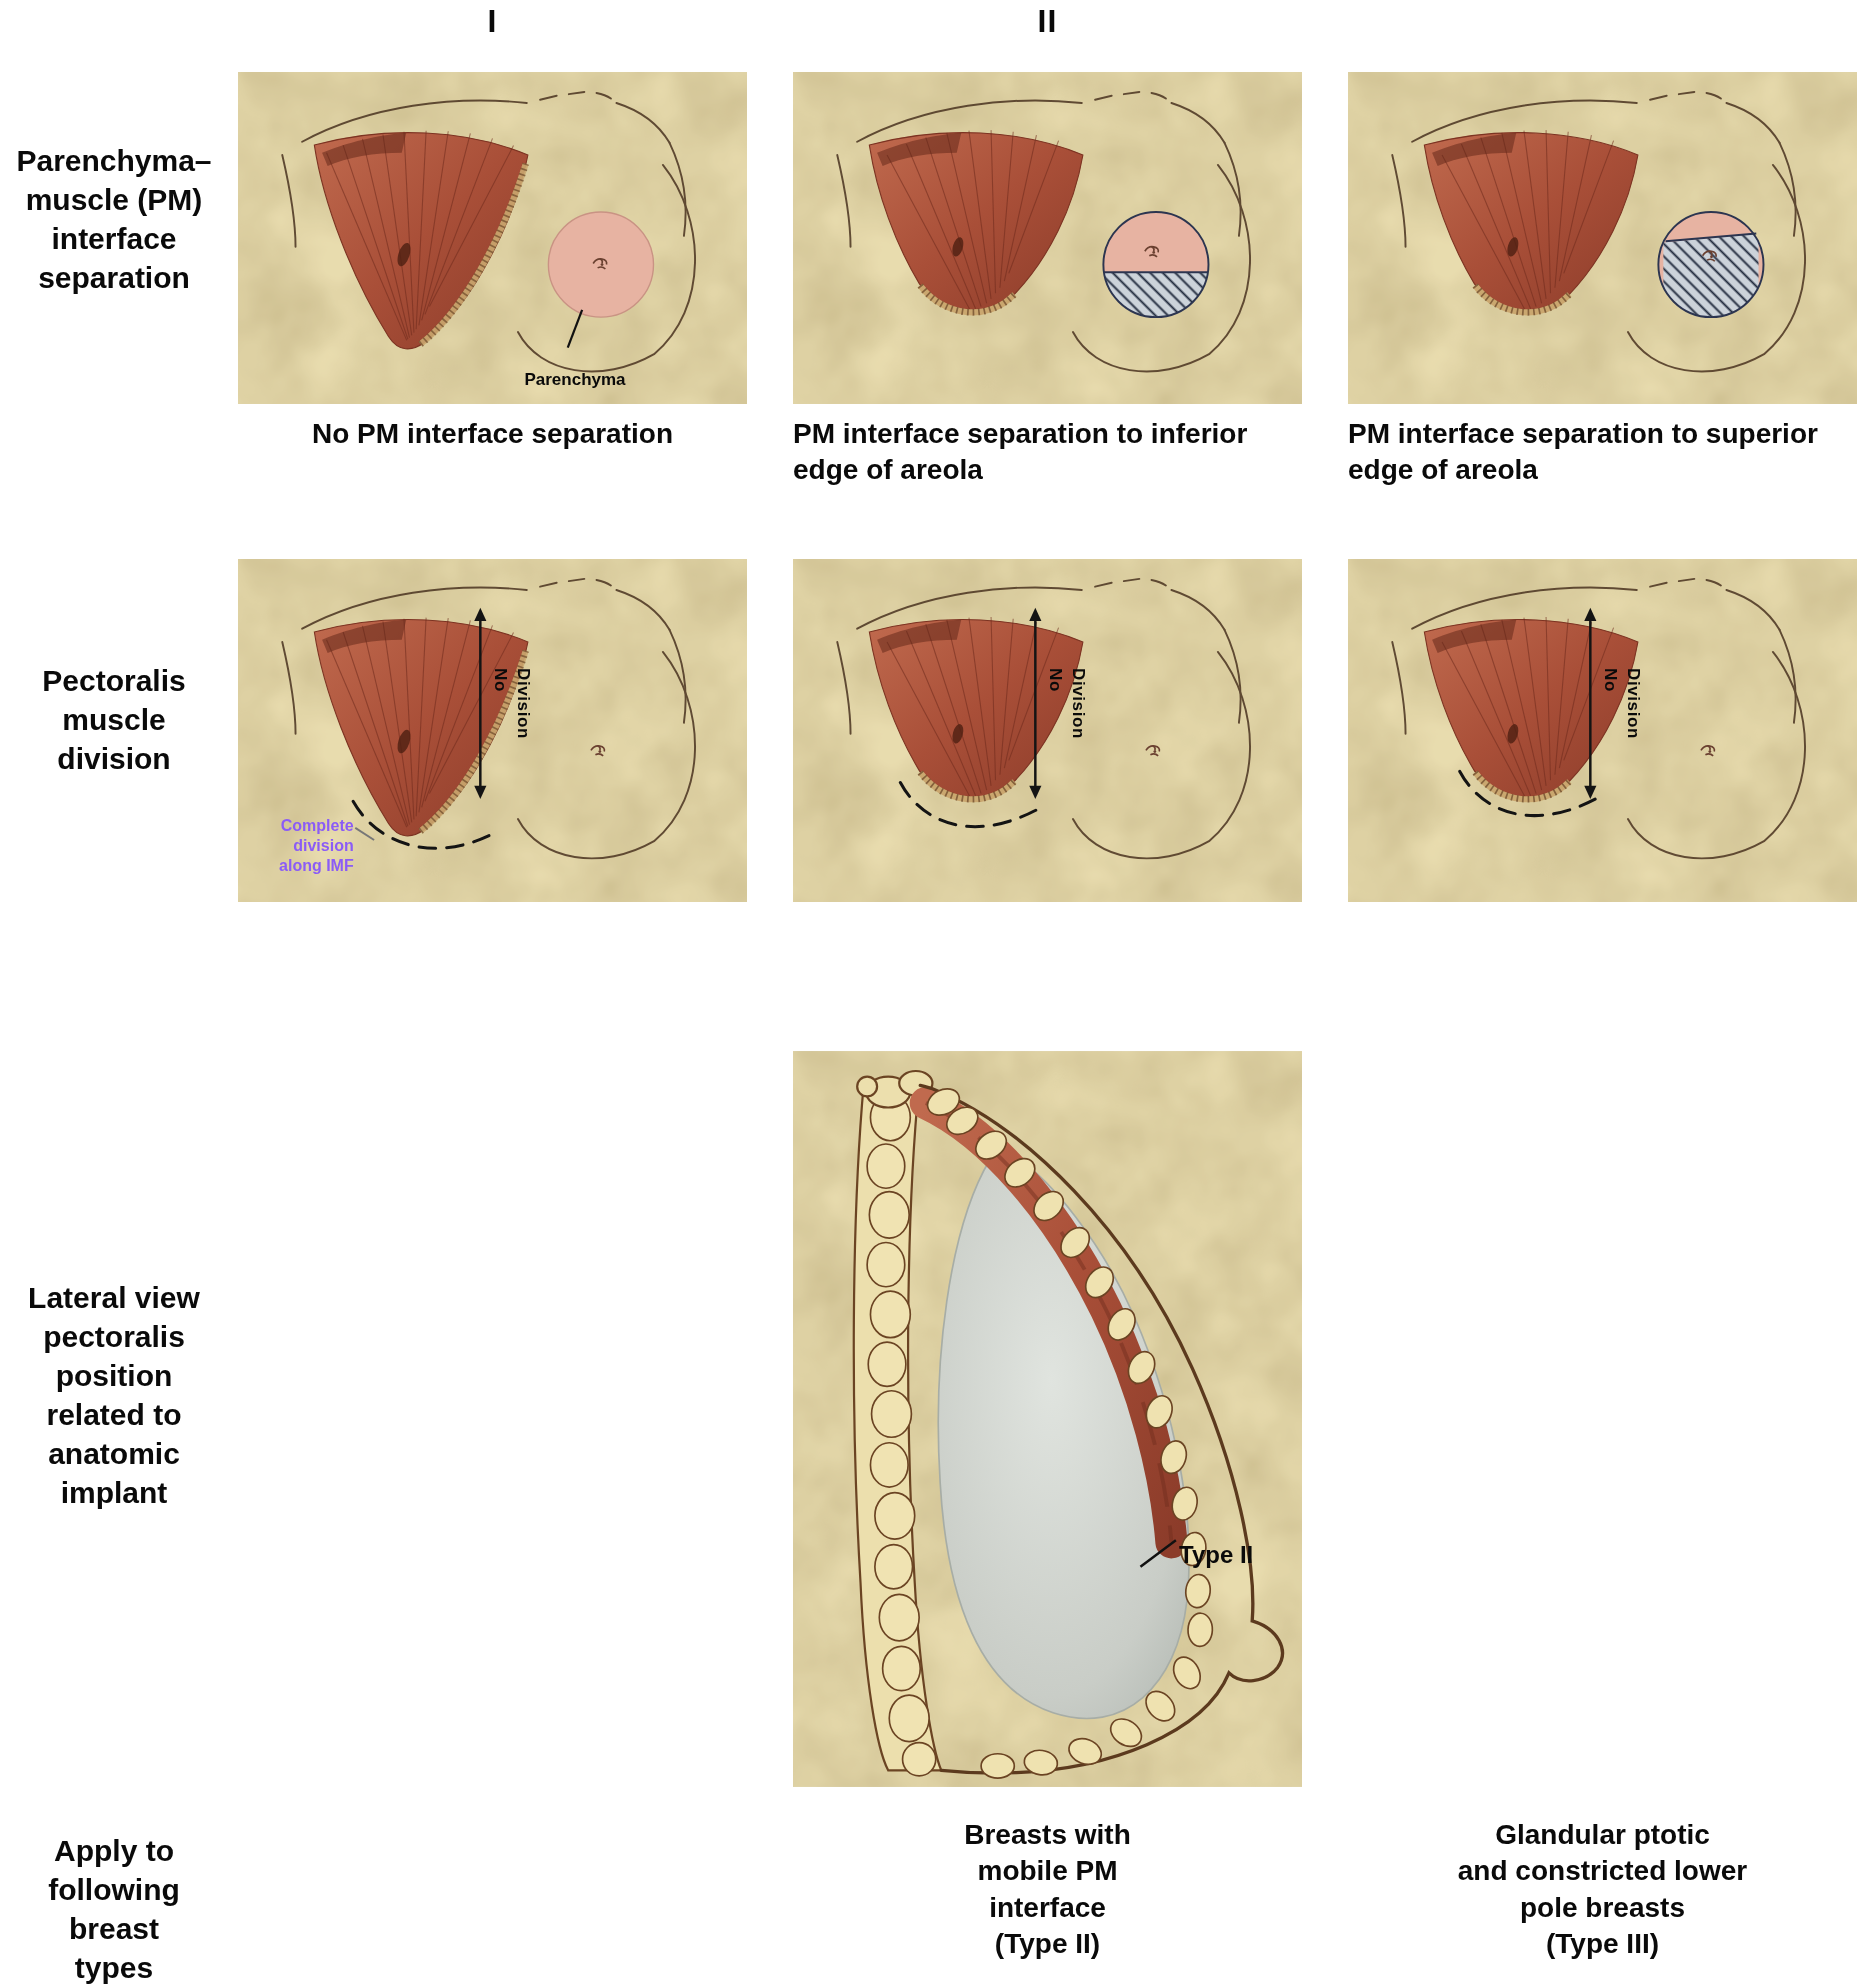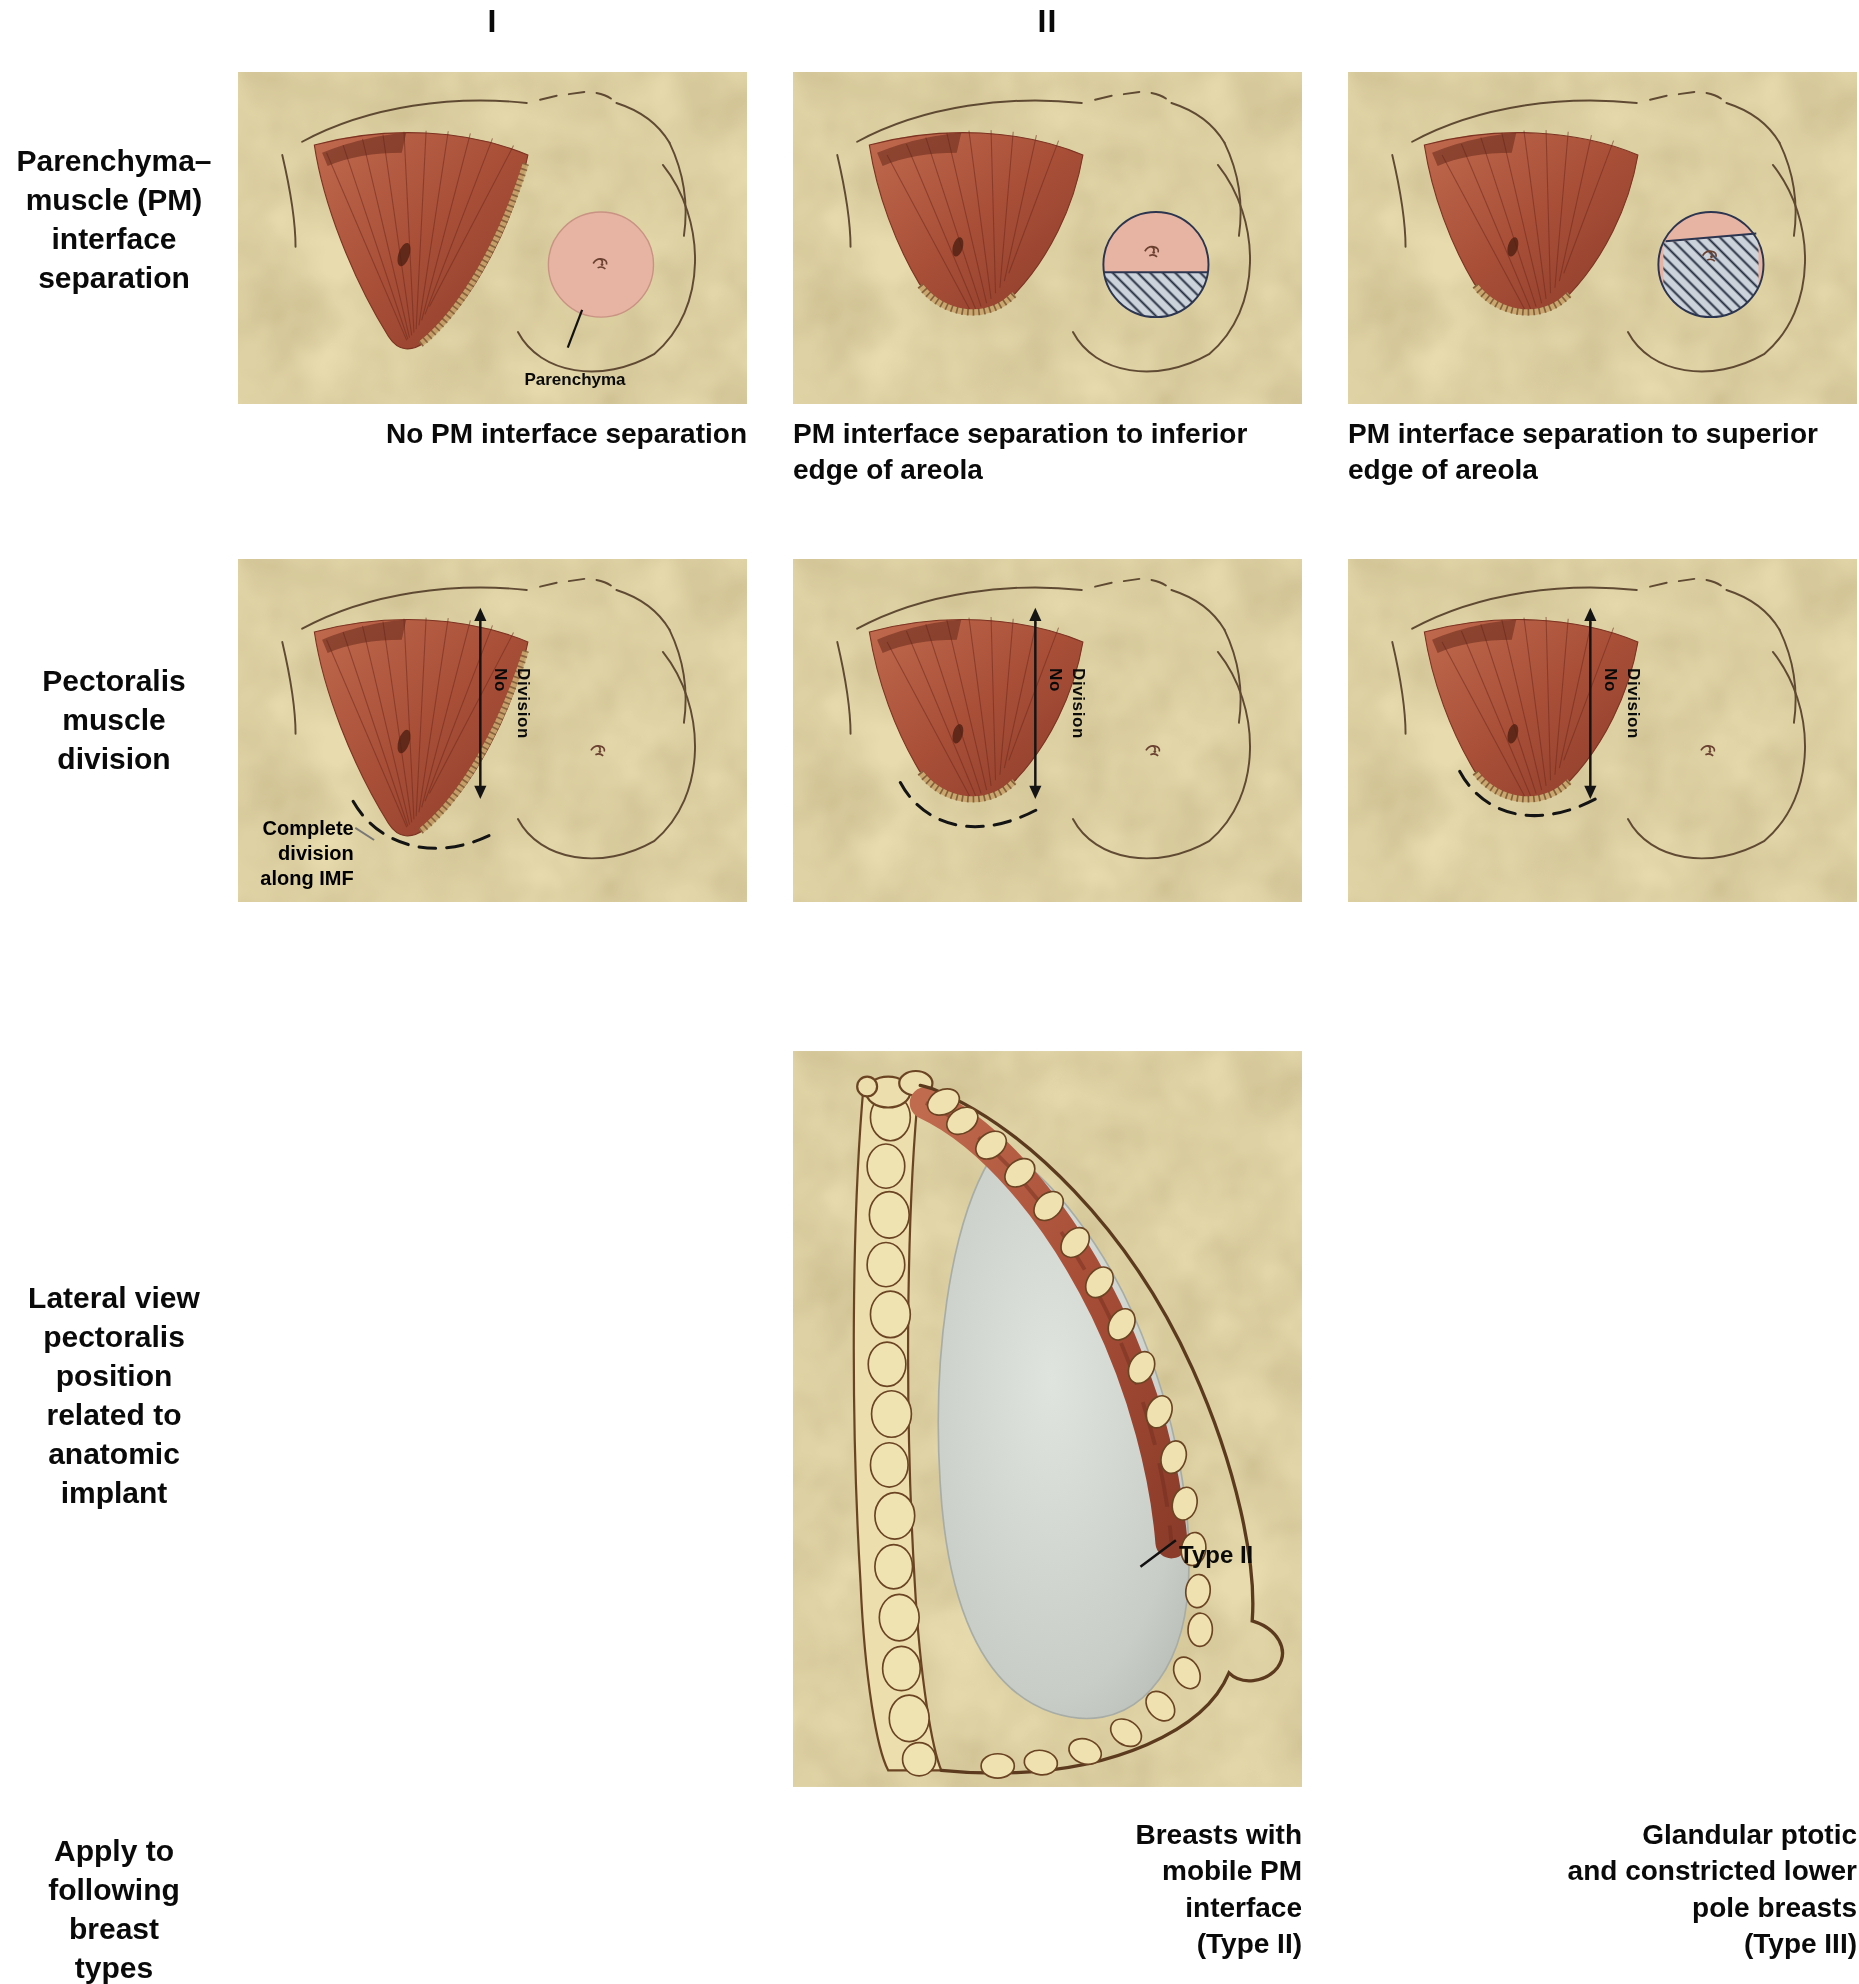--- a/index.html
+++ b/index.html
@@ -11,27 +11,27 @@
              font-size:32px; font-weight:bold; letter-spacing:1.1px; }
 
   .rowlabel { position:absolute; left:0; width:228px; text-align:center;
               font-size:30px; font-weight:bold; line-height:1.3; white-space:pre-line; }
 
   .panel { position:absolute; width:509px; }
   .panel svg { position:absolute; left:0; top:0; width:100%; height:100%; display:block; }
 
   .caption { position:absolute; font-size:28px; font-weight:bold; line-height:1.3;
              white-space:pre-line; }
-  .caption.center { text-align:right; }
+  .caption.center { text-align:center; }
 
   .overlay-label { position:absolute; font-weight:bold;margin-top:20px; }
   .parenchyma { font-size:17px; width:232px; text-align:center; }
   .no-division { font-size:17px; writing-mode:vertical-lr; white-space:pre-line;
                  line-height:1.35; letter-spacing:0.6px; }
-  .complete-division { font-size:20px; color:#000000; width:108px; text-align:right;
+  .complete-division { font-size:16px; color:#8b5cf6; width:108px; text-align:right;
                        white-space:pre-line; line-height:1.25; }
   .type-label { font-size:24px; }
 
   
   .c1 { left:238px; }  .c2 { left:793px; }  .c3 { left:1348px; }
   
   .r1 { top:72px; height:332px; }
   .r2 { top:559px; height:343px; }
   .r3 { top:1051px; height:736px; }
 </style>

